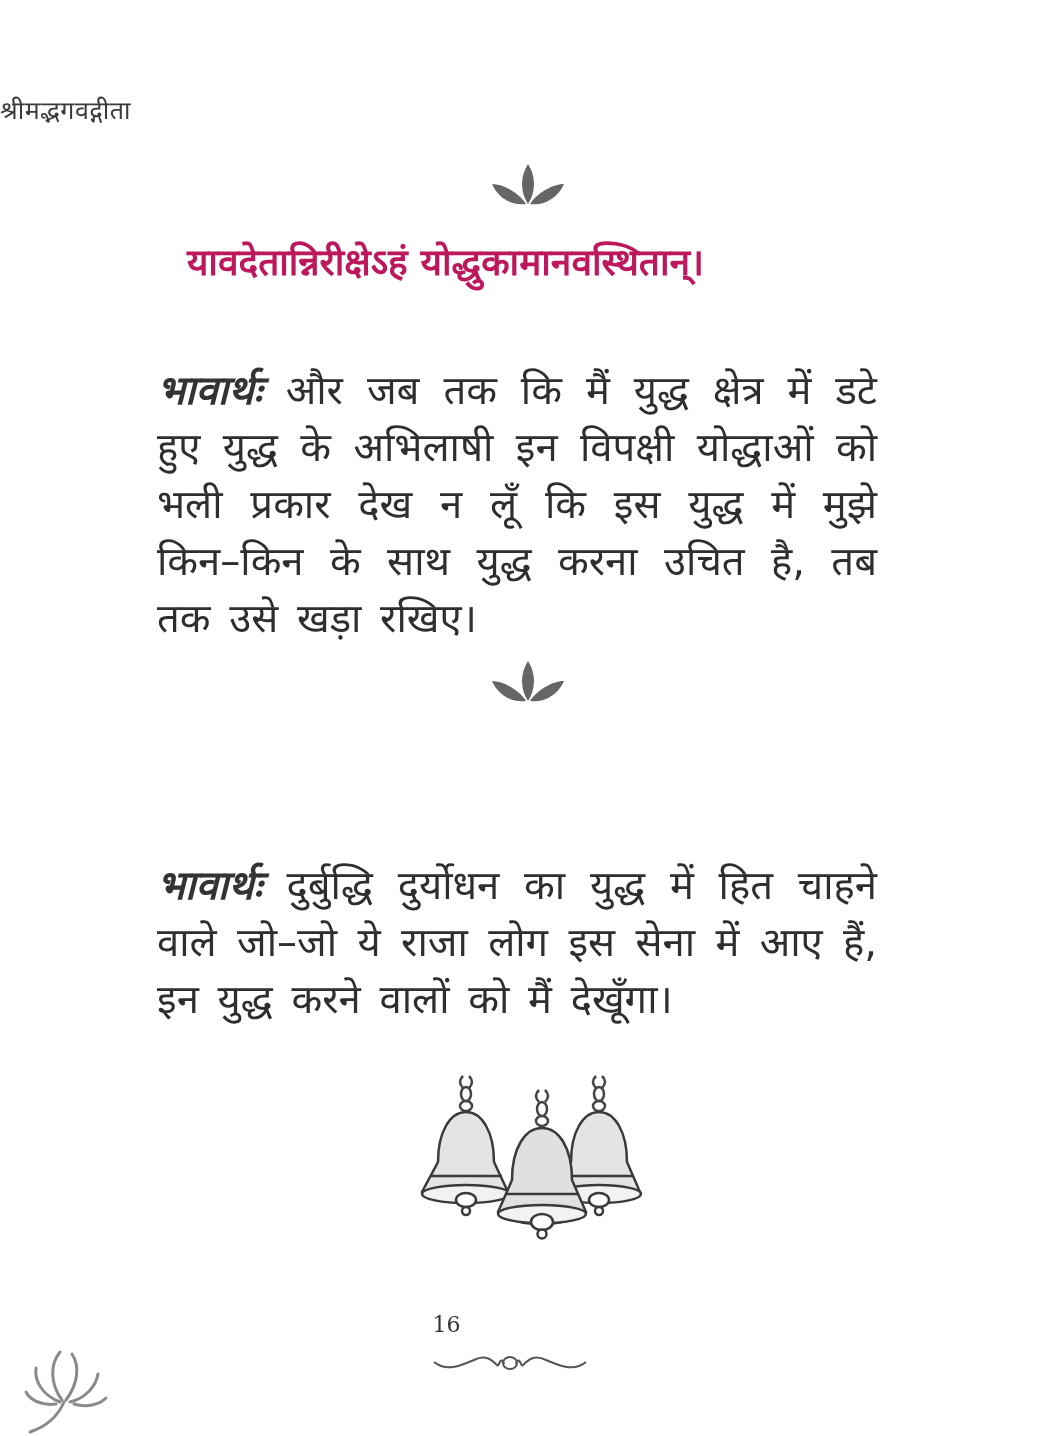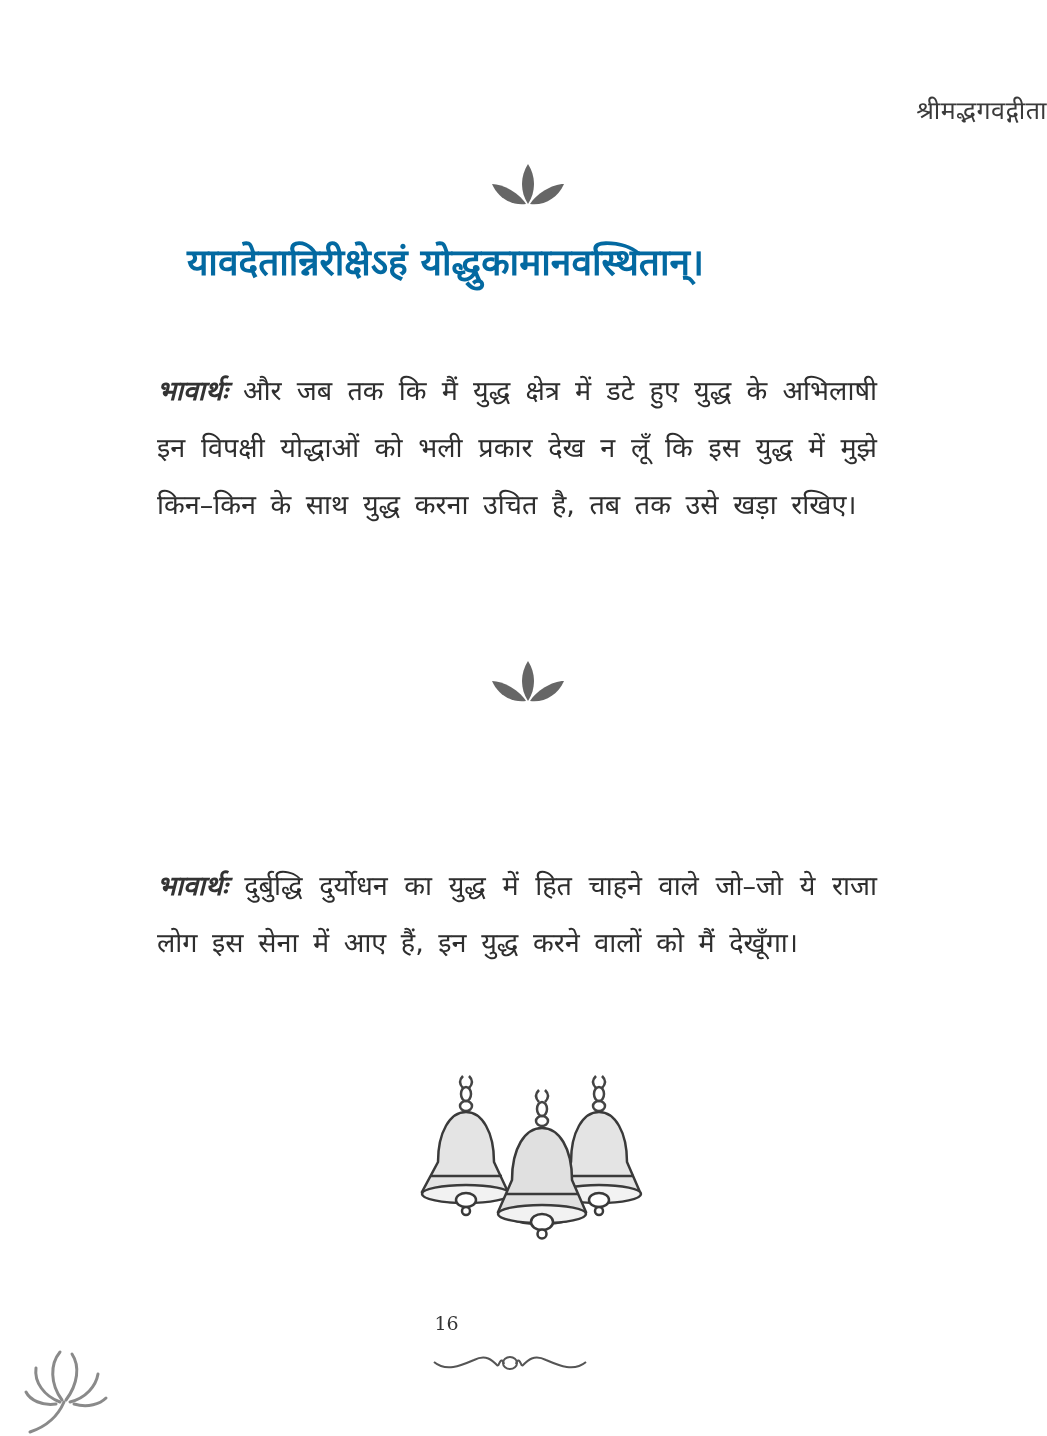--- a/index.html
+++ b/index.html
@@ -13,46 +13,46 @@
       position: relative;
       overflow: hidden;
       color: #2a2a2a;
       font-family: "DejaVu Sans", sans-serif;
     }
     .running-header {
       position: absolute;
       top: 92px;
       left: 0;
       width: 1047px;
-      text-align: right;
+      text-align: left;
       font-size: 25px;
       color: #3a3a3a;
       letter-spacing: 0.5px;
     }
     .leaf-ornament {
       position: absolute;
       left: 490px;
       width: 76px;
       height: 44px;
     }
     .shloka {
       position: absolute;
       left: 0;
       width: 891px;
       text-align: center;
       font-size: 37px;
       font-weight: bold;
-      color: #0369a1;
+      color: #be185d;
       line-height: 58px;
     }
     .bhavarth {
       position: absolute;
       left: 157px;
       width: 720px;
-      font-size: 27px;
+      font-size: 40px;
       line-height: 57px;
       color: #2e2e2e;
       text-align: justify;
       text-align-last: left;
       word-spacing: 6px;
     }
     .bhavarth .label {
       font-weight: bold;
       font-style: italic;
       color: #333;
@@ -64,21 +64,21 @@
       width: 244px;
       height: 170px;
     }
     .page-number {
       position: absolute;
       top: 1312px;
       left: 0;
       width: 893px;
       text-align: center;
       font-family: "DejaVu Serif", serif;
-      font-size: 19px;
+      font-size: 22px;
       color: #333;
     }
     .flourish {
       position: absolute;
       top: 1352px;
       left: 430px;
       width: 160px;
       height: 20px;
     }
     .lotus-corner {

